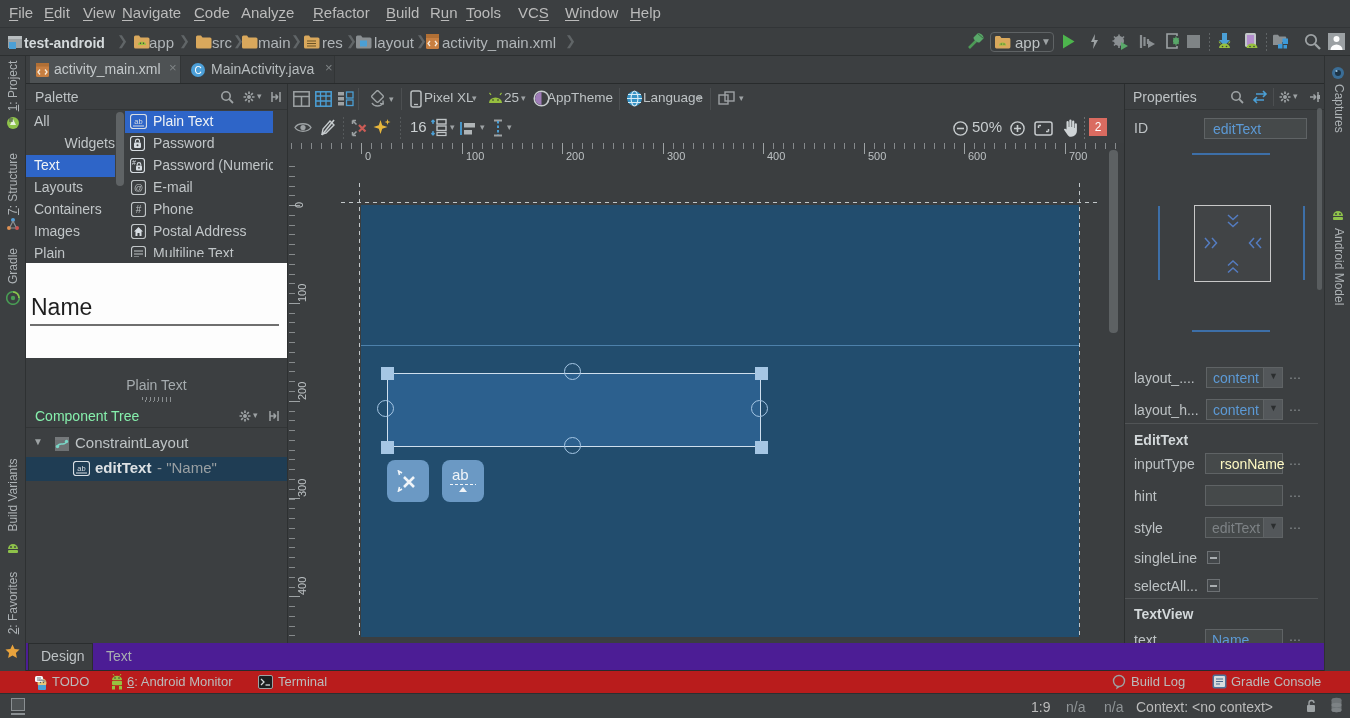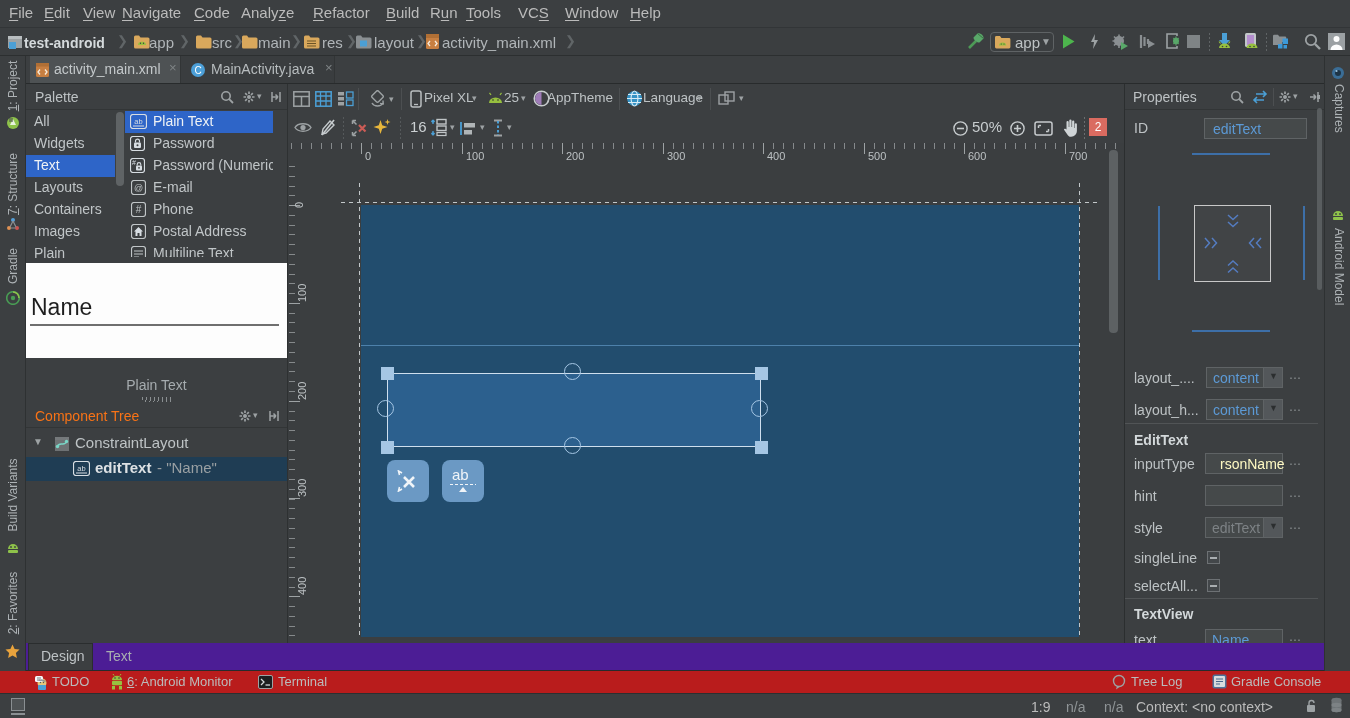--- a/index.html
+++ b/index.html
@@ -260,21 +260,21 @@
         </svg>
       <span style="position:absolute;left:231px;top:7px;color:#9da2a4;font-size:9px;">▾</span>
       <svg class="ico" style="left:243px;top:6px" width="14" height="14" viewBox="0 0 14 14">
           <path d="M3 2 V12 M3 7 H9 M9 7 L6.5 4.5 M9 7 L6.5 9.5 M11 2 V12" stroke="#9da2a4" stroke-width="1.5" fill="none"></path>
         </svg>
     </div>
 
     <div style="position:absolute;left:90px;top:28px;width:8px;height:74px;background:#5f6365;border-radius:4px;"></div>
     <div style="position:absolute;left:0;top:27px;width:89px;height:146px;font-size:14px;color:#c0c5c7;">
       <div style="padding:2px 0 2px 8px;height:22px;">All</div>
-      <div style="padding:2px 0 2px 8px;height:22px;">Widgets</div>
+      <div style="padding:2px 0 2px 8px;height:22px;text-align:right;">Widgets</div>
       <div style="padding:2px 0 2px 8px;height:22px;background:#2e65c8;color:#eef2f5;">Text</div>
       <div style="padding:2px 0 2px 8px;height:22px;">Layouts</div>
       <div style="padding:2px 0 2px 8px;height:22px;">Containers</div>
       <div style="padding:2px 0 2px 8px;height:22px;">Images</div>
       <div style="padding:2px 0 2px 8px;height:22px;">Plain</div>
     </div>
 
     <div style="position:absolute;left:99px;top:27px;width:148px;height:146px;overflow:hidden;font-size:14px;color:#c0c5c7;white-space:nowrap;">
       <div style="position:relative;height:22px;background:#2e65c8;color:#eef2f5;padding:2px 0 0 28px;">Plain Text
         <svg class="ico" style="left:5px;top:3px" width="17" height="15" viewBox="0 0 17 15">
@@ -330,21 +330,21 @@
     <div style="position:absolute;left:0;top:179px;width:261px;height:95px;background:#fdfdfd;">
       <span style="position:absolute;left:5px;top:31px;font-size:23px;color:#1e1e1e;">Name</span>
       <div style="position:absolute;left:4px;top:61px;width:249px;height:1.5px;background:#6f6f6f;"></div>
     </div>
 
     <div style="position:absolute;left:0;top:293px;width:261px;text-align:center;font-size:14px;color:#a6acaf;">Plain Text</div>
 
     <div style="position:absolute;left:116px;top:313px;width:30px;height:5px;background:repeating-linear-gradient(100deg,#8a8f91 0,#8a8f91 1px,transparent 1px,transparent 4px);"></div>
 
     <div style="position:absolute;left:0;top:321px;width:261px;height:23px;border-bottom:1px solid #323536;">
-      <span style="position:absolute;left:9px;top:3px;font-size:14px;color:#f97316;">Component Tree</span>
+      <span style="position:absolute;left:9px;top:3px;font-size:14px;color:#86efac;">Component Tree</span>
       <svg class="ico" style="left:212px;top:4px" width="14" height="14" viewBox="0 0 14 14">
           <circle cx="7" cy="7" r="2" fill="#9da2a4"></circle>
           <path d="M7 1.5 V4 M7 10 V12.5 M1.5 7 H4 M10 7 H12.5 M3.2 3.2 L5 5 M9 9 L10.8 10.8 M10.8 3.2 L9 5 M5 9 L3.2 10.8" stroke="#9da2a4" stroke-width="1.7"></path>
         </svg>
       <span style="position:absolute;left:227px;top:5px;color:#9da2a4;font-size:9px;">▾</span>
       <svg class="ico" style="left:241px;top:4px" width="14" height="14" viewBox="0 0 14 14">
           <path d="M3 2 V12 M3 7 H9 M9 7 L6.5 4.5 M9 7 L6.5 9.5 M11 2 V12" stroke="#9da2a4" stroke-width="1.5" fill="none"></path>
         </svg>
     </div>
 
@@ -687,21 +687,21 @@
     <svg class="ico" style="left:258px;top:4px" width="15" height="14" viewBox="0 0 15 14">
         <rect x="0.5" y="0.5" width="14" height="13" rx="1.5" fill="#1c1e1f" stroke="#9da2a4"></rect>
         <path d="M3 4 L6 7 L3 10" fill="none" stroke="#d4d9db" stroke-width="1.3"></path>
         <path d="M7.5 10 H12" stroke="#d4d9db" stroke-width="1.3"></path>
       </svg>
     <span style="position:absolute;left:278px;top:3px;">Terminal</span>
     <svg class="ico" style="left:1112px;top:3px" width="16" height="16" viewBox="0 0 16 16">
         <circle cx="7" cy="7" r="5.5" fill="none" stroke="#9da2a4" stroke-width="1.4"></circle>
         <path d="M5 12 L4 15.5 L9 12" fill="#9da2a4"></path>
       </svg>
-    <span style="position:absolute;left:1131px;top:3px;">Tree Log</span>
+    <span style="position:absolute;left:1131px;top:3px;">Build Log</span>
     <svg class="ico" style="left:1212px;top:3px" width="15" height="15" viewBox="0 0 15 15">
         <rect x="0.5" y="0.5" width="14" height="14" rx="2" fill="#4d7299"></rect>
         <rect x="2" y="2" width="11" height="11" rx="1" fill="#d8dcde"></rect>
         <path d="M4 5 H11 M4 7.5 H11 M4 10 H8" stroke="#47688c" stroke-width="1.2"></path>
       </svg>
     <span style="position:absolute;left:1231px;top:3px;">Gradle Console</span>
   </div>
 
   <div class="abs" id="statusbar">
     <div style="position:absolute;left:11px;top:4px;width:14px;height:13px;border:1.5px solid #8a8f92;background:#4f5355;"></div>

